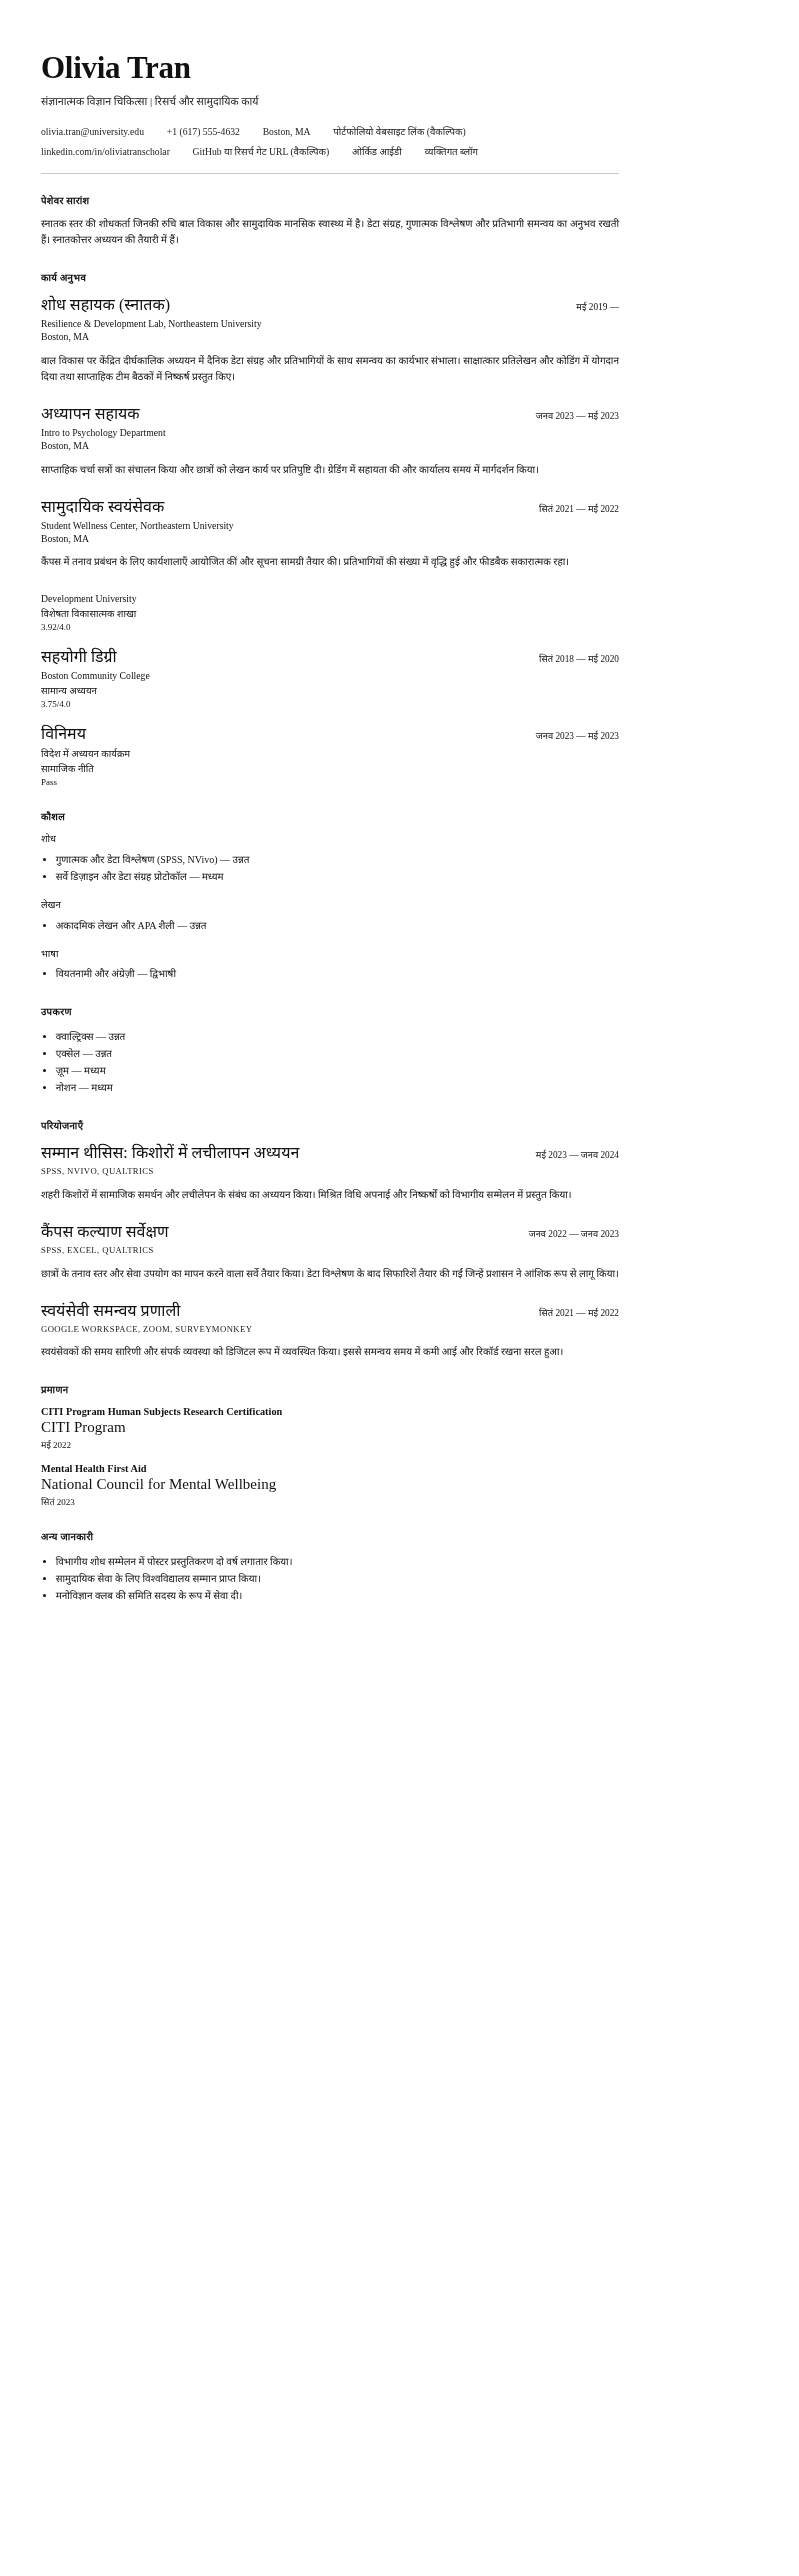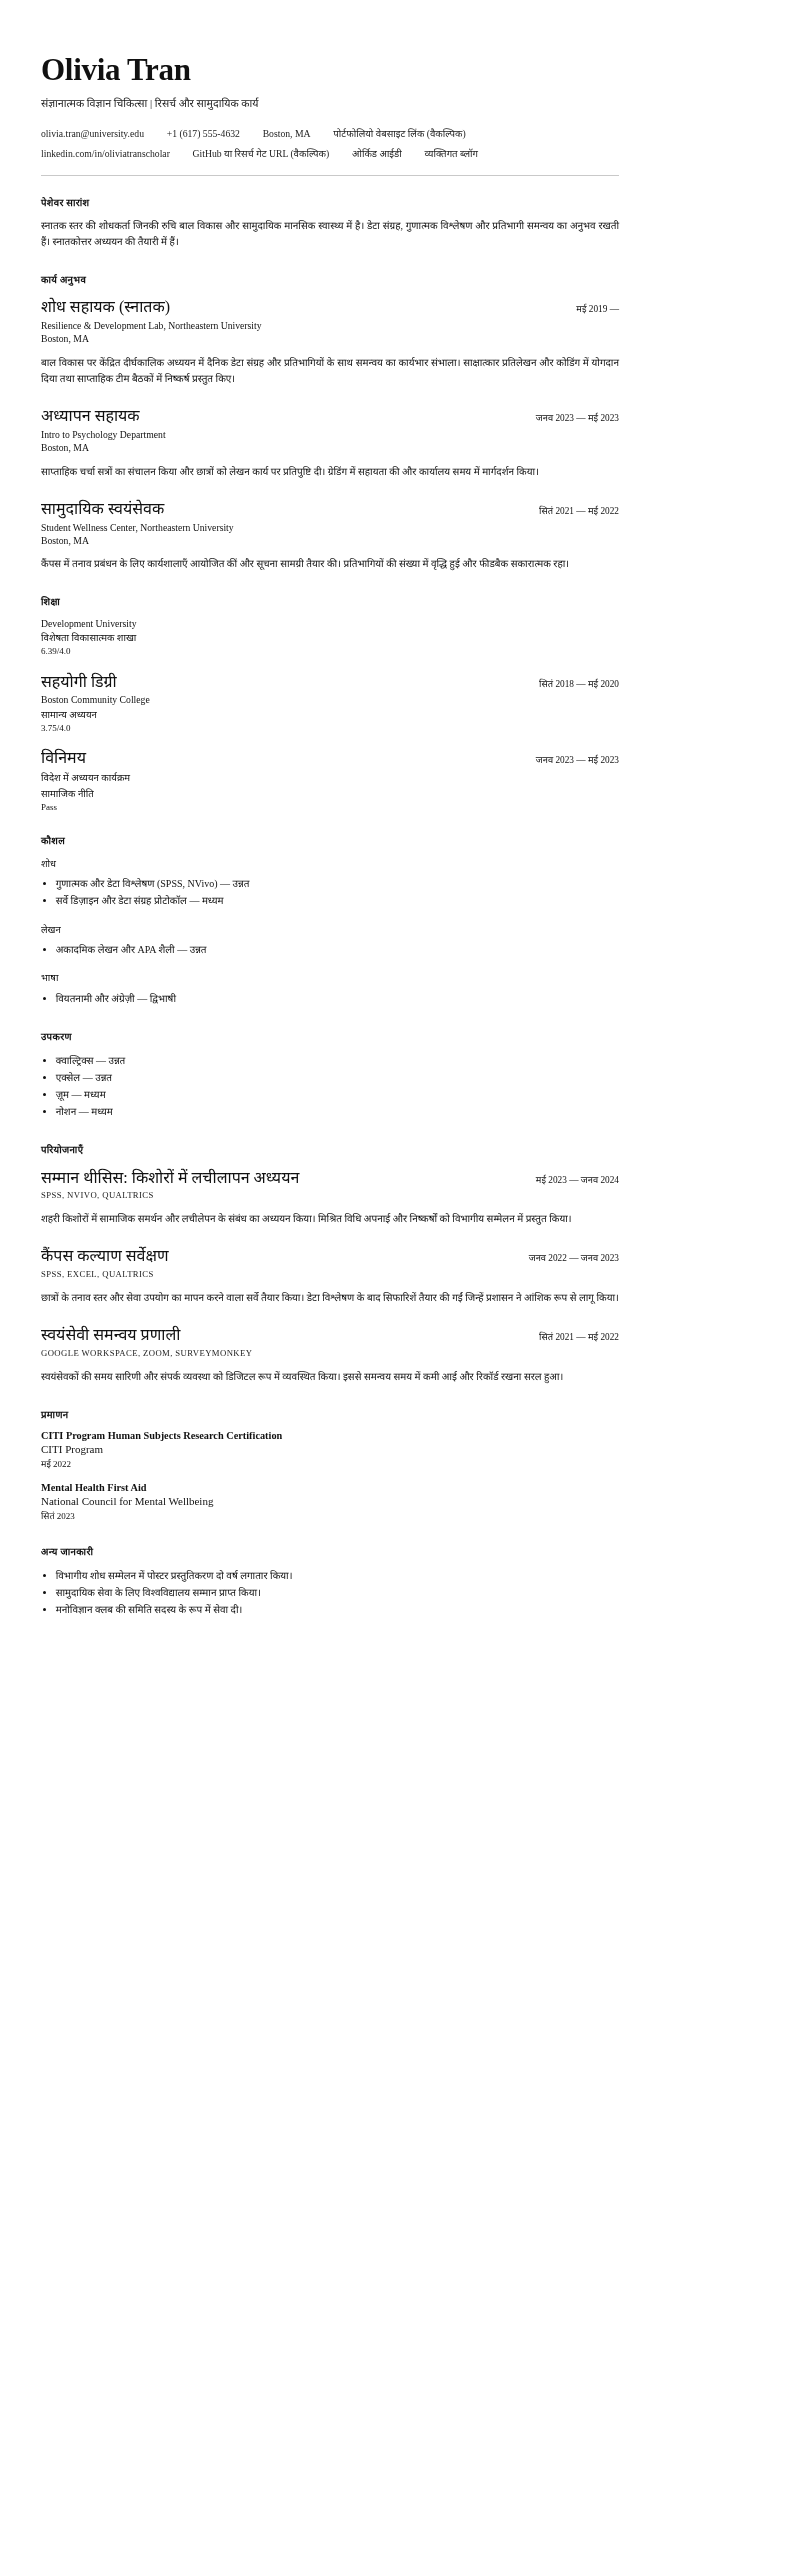--- a/index.html
+++ b/index.html
@@ -8,22 +8,21 @@
     background: #ffffff;
   }
   body {
     font-family: "Liberation Serif", serif;
     color: #111111;
     width: 800px;
   }
   .page {
     width: 660px;
     box-sizing: border-box;
-    padding: 29px 41px 27px 41px;
-    margin-top: 25px;
+    padding: 52px 41px 27px 41px;
   }
   .name {
     font-family: "Liberation Serif", serif;
     font-size: 31px;
     font-weight: bold;
     letter-spacing: -0.3px;
     margin: 0 0 9.3px 0;
     line-height: 1.05;
   }
   .headline {
@@ -118,21 +117,21 @@
     margin: 0;
     padding-left: 14.7px;
   }
   ul.bullets li {
     font-size: 10px;
     line-height: 1.72;
     margin: 0;
   }
   .cert-entry { margin-bottom: 12px; }
   .cert-name { font-size: 10.3px; font-weight: bold; margin: 0; }
-  .cert-org { font-size: 11px; margin: 2px 0 0 0; }
+  .cert-org { font-size: 15px; margin: 2px 0 0 0; }
   .cert-date { font-size: 9px; margin: 2px 0 0 0; }
 </style>
 </head>
 <body>
 
 <div class="page">
 
   <h1 class="name">Olivia Tran</h1>
   <p class="headline">संज्ञानात्मक विज्ञान चिकित्सा | रिसर्च और सामुदायिक कार्य</p>
 
@@ -184,26 +183,25 @@
         <p class="entry-title">सामुदायिक स्वयंसेवक</p>
         <span class="entry-date">सितं 2021 — मई 2022</span>
       </div>
       <p class="entry-sub">Student Wellness Center, Northeastern University</p>
       <p class="entry-loc">Boston, MA</p>
       <p class="entry-body">कैंपस में तनाव प्रबंधन के लिए कार्यशालाएँ आयोजित कीं और सूचना सामग्री तैयार की। प्रतिभागियों की संख्या में वृद्धि हुई और फीडबैक सकारात्मक रहा।</p>
     </div>
   </div>
 
   <div class="section">
-    <h2 class="sec-title">शिक्षा</h2>
 
     <div class="edu-entry">
       <p class="edu-line">Development University</p>
       <p class="edu-line">विशेषता विकासात्मक शाखा</p>
-      <p class="edu-gpa">6.39/4.0</p>
+      <p class="edu-gpa">3.92/4.0</p>
     </div>
 
     <div class="edu-entry">
       <div class="entry-head">
         <p class="entry-title">सहयोगी डिग्री</p>
         <span class="entry-date">सितं 2018 — मई 2020</span>
       </div>
       <p class="edu-line">Boston Community College</p>
       <p class="edu-line">सामान्य अध्ययन</p>
       <p class="edu-gpa">3.75/4.0</p>

